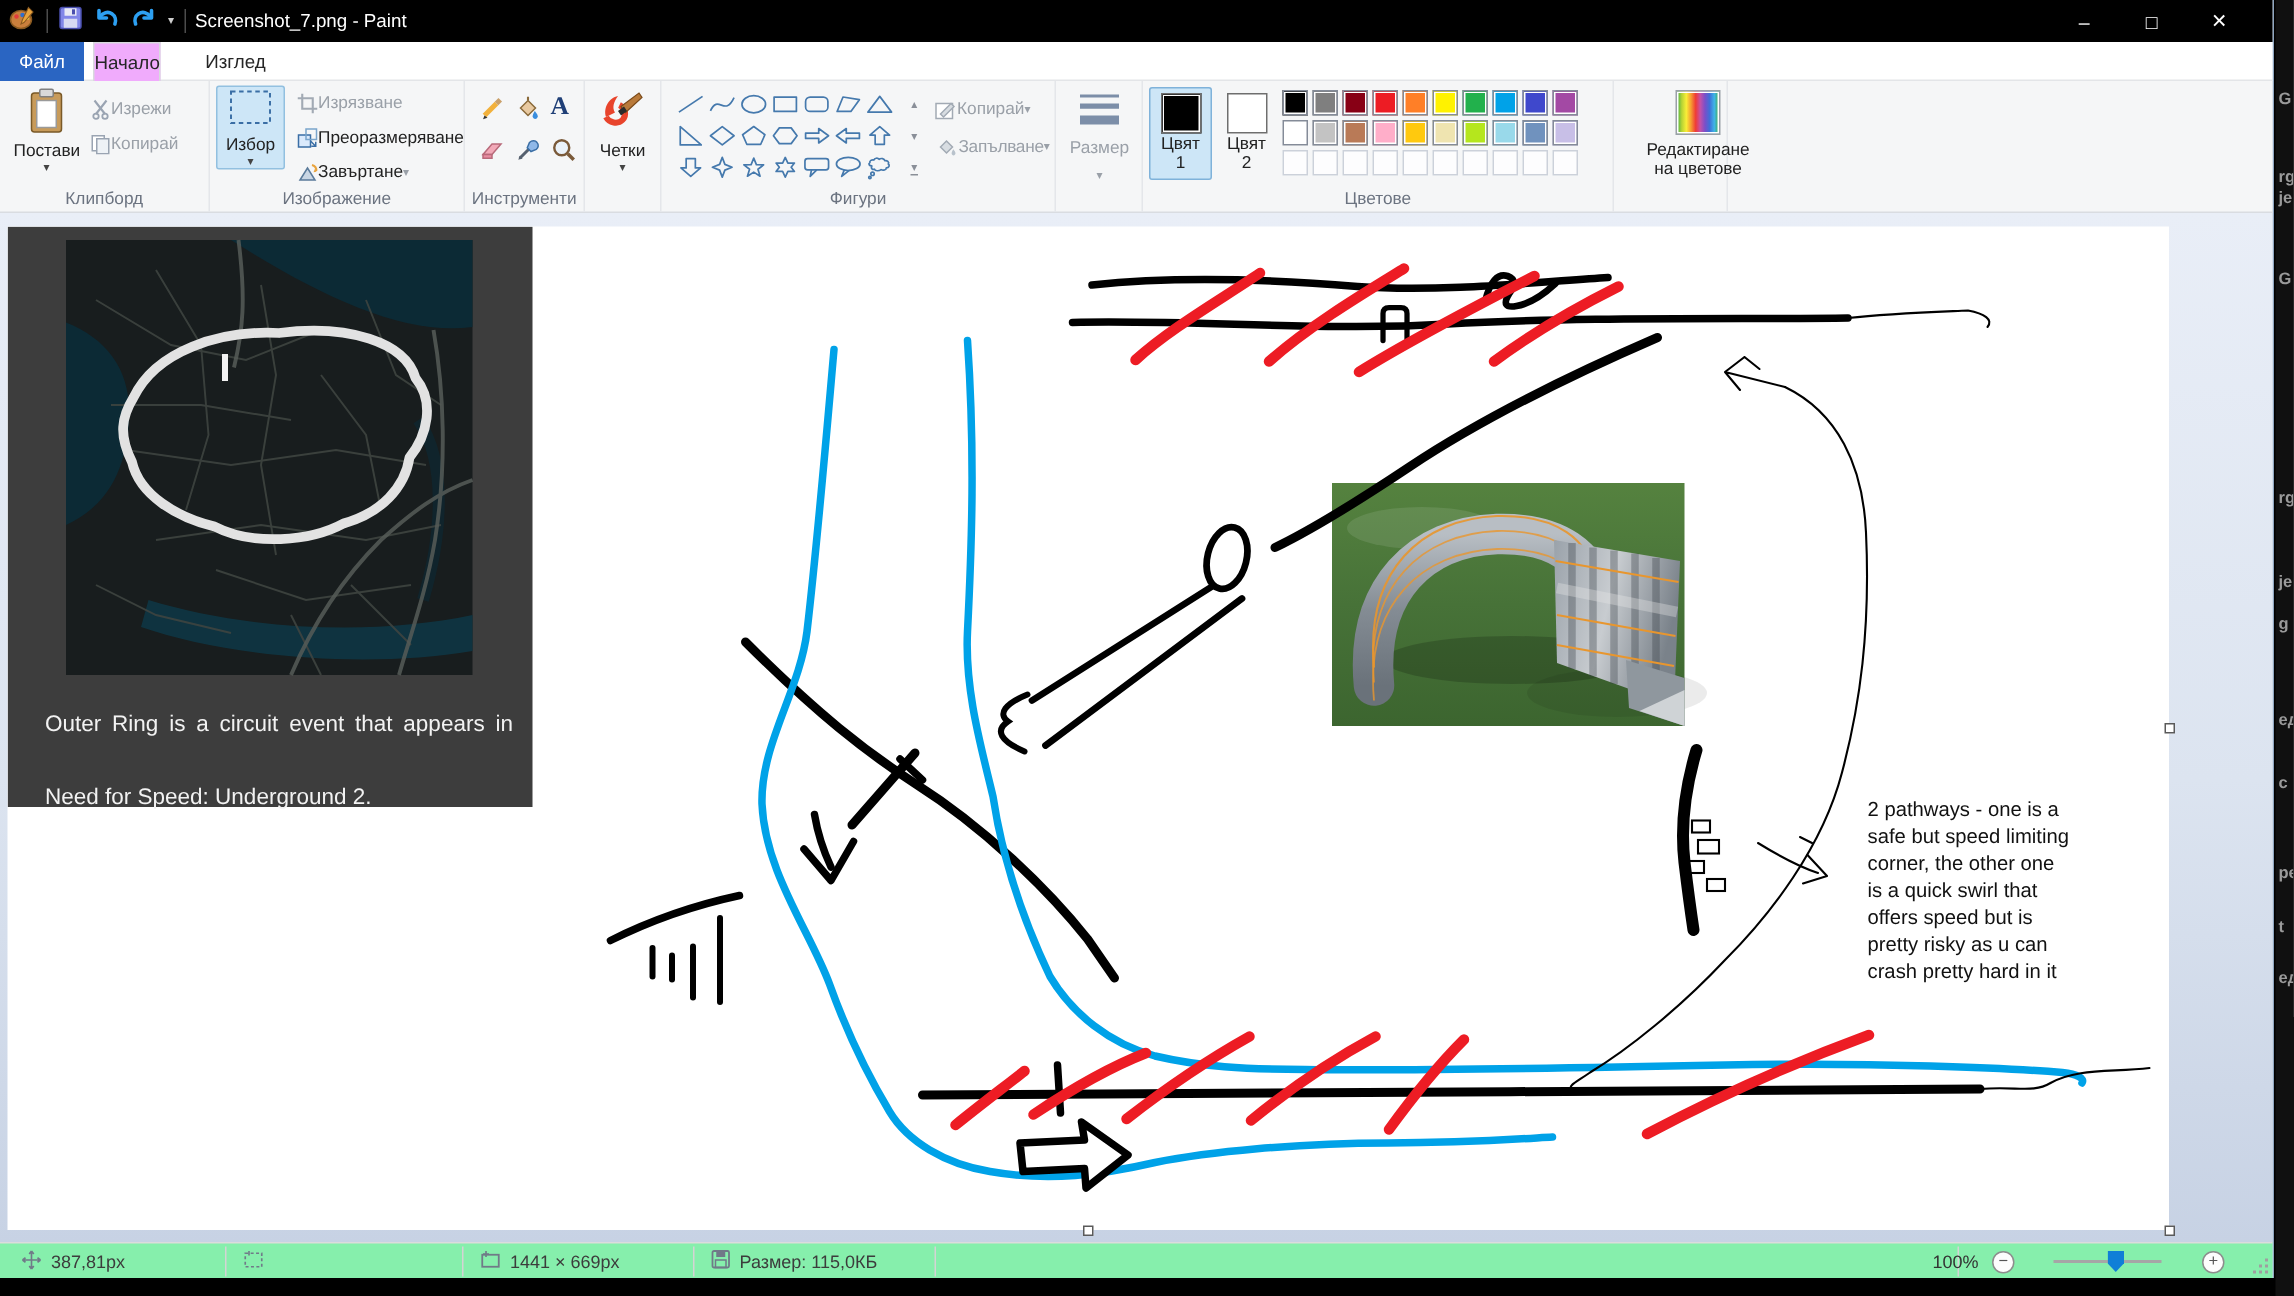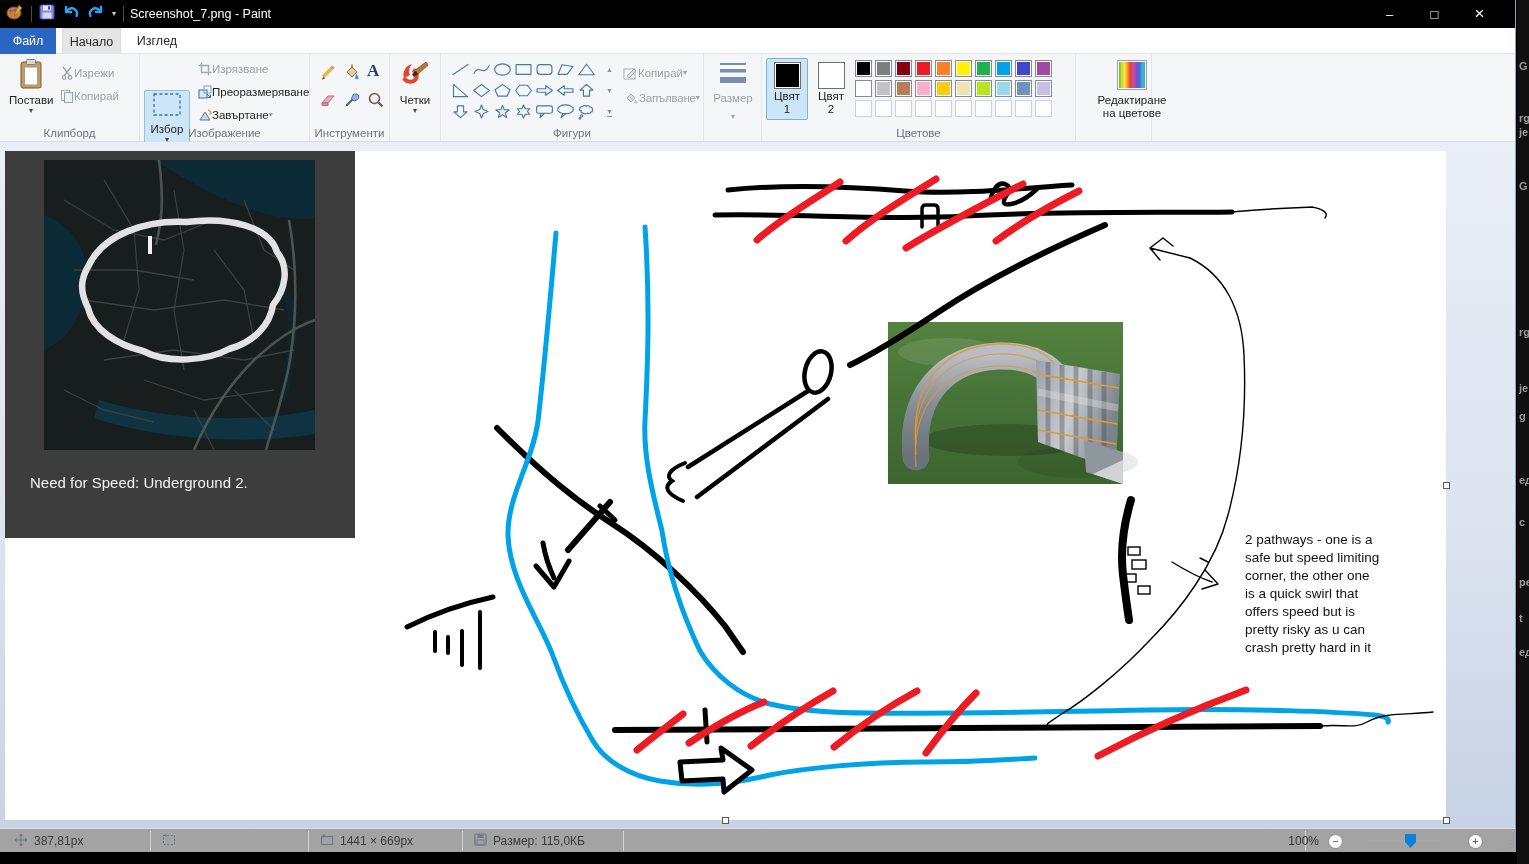--- a/index.html
+++ b/index.html
@@ -17,33 +17,33 @@
   .qat .sep{width:1px;height:16px;background:#4c4c4c;}
   .title-text{position:absolute;left:130px;top:0;height:28px;line-height:28px;font-size:12.5px;color:#fff;}
   .wincontrols{position:absolute;right:13px;top:0;height:28px;display:flex;}
   .winbtn{width:45px;height:28px;display:flex;align-items:center;justify-content:center;color:#fff;font-size:13px;}
   .winbtn.close{font-size:17px;}
 
   
   .tabstrip{position:absolute;left:0;top:28px;width:100%;height:26px;background:#fff;border-bottom:1px solid #e3e5e8;}
   .tab{position:absolute;top:0;height:26px;line-height:26px;font-size:12.5px;text-align:center;color:#262626;}
   .tab-file{left:0;width:56px;background:#2a65c2;color:#fff;}
-  .tab-home{left:62px;width:59px;background:#e5e5e5;border:1px solid #d8dadd;border-bottom:none;}
+  .tab-home{left:62px;width:45px;background:#f0abfc;border:1px solid #d8dadd;border-bottom:none;}
   .tab-view{left:124px;width:66px;}
   .ribbon-right{position:absolute;right:10px;top:28px;height:26px;display:flex;align-items:center;gap:10px;}
   .helpbtn{width:18px;height:18px;border-radius:50%;background:#1a6fd4;color:#fff;font-size:12.5px;font-weight:bold;
     display:flex;align-items:center;justify-content:center;}
 
   
   .ribbon{position:absolute;left:0;top:54px;width:100%;height:88px;background:#f5f6f7;border-bottom:1px solid #d9dce1;display:flex;}
   .rgroup{position:relative;height:100%;border-right:1px solid #e4e6ea;flex:none;}
   .glabel{position:absolute;bottom:2px;left:0;width:100%;text-align:center;font-size:11.5px;color:#6b7380;}
   .bigbtn{position:absolute;top:3px;width:46px;text-align:center;border:1px solid transparent;border-radius:2px;}
   .bigbtn .blabel{font-size:11.5px;color:#222;line-height:13px;}
-  .bigbtn.sel{background:#cde6f7;border-color:#92c0e0;margin-top:33px;}
+  .bigbtn.sel{background:#cde6f7;border-color:#92c0e0;}
   .dd{font-size:8px;color:#444;line-height:8px;}
   .ddg{font-size:8px;color:#9aa0a8;line-height:8px;display:inline;}
   .smallbtn{position:absolute;height:20px;display:flex;align-items:center;gap:0;font-size:11.5px;color:#222;white-space:nowrap;}
   .smallbtn.dis{color:#9aa0a8;}
 
   
   .shapes-grid{position:absolute;left:9px;top:5px;width:149px;display:grid;grid-template-columns:repeat(7,21px);grid-auto-rows:21px;}
   .shape-cell{width:21px;height:21px;display:flex;align-items:center;justify-content:center;}
   .shape-cell svg{display:block;}
   .shape-scroll{position:absolute;left:162px;top:5px;width:13px;}
@@ -66,21 +66,21 @@
   .canvas{position:absolute;left:5px;top:9px;width:1441px;height:669px;background:#fff;overflow:hidden;}
   .canvas svg{position:absolute;left:0;top:0;}
   .handle{position:absolute;width:7px;height:7px;background:#fff;border:1px solid #5a5a5a;}
 
   .caption{position:absolute;left:25px;top:320px;width:312px;color:#f2f2f2;font-size:15px;line-height:24.5px;}
   .cap1{text-align:justify;}
   .cap1::after{content:"";display:inline-block;width:100%;}
   .annotation{position:absolute;left:1240px;top:380px;width:175px;font-size:13.5px;line-height:18px;color:#111;white-space:pre-line;}
 
   
-  .statusbar{position:absolute;left:0;top:828px;width:100%;height:24px;background:#a3a3a3;border-top:1px solid #dcdcdc;
+  .statusbar{position:absolute;left:0;top:828px;width:100%;height:24px;background:#86efac;border-top:1px solid #dcdcdc;
     font-size:12px;color:#3c3c3c;}
   .ssep{position:absolute;top:2px;width:1px;height:20px;background:#d4d4d4;}
   .sitem{position:absolute;top:0;height:24px;display:flex;align-items:center;gap:6px;}
   .zoomct{position:absolute;top:0;height:24px;display:flex;align-items:center;color:#333;}
   .zbtn{width:15px;height:15px;border:1px solid #8d8d8d;border-radius:50%;display:flex;align-items:center;justify-content:center;
     font-size:11px;color:#555;background:#fdfdfd;}
   .ztrack{width:72px;height:2px;background:#a6a6a6;margin:0 12px;position:relative;}
   .zthumb{position:absolute;left:36px;top:-6px;width:11px;height:14px;background:#0f7fd7;
     clip-path:polygon(0 0,100% 0,100% 58%,50% 100%,0 58%);}
   .grip{position:absolute;right:3px;bottom:3px;width:10px;height:10px;}
@@ -639,20 +639,21 @@
               <rect x="1123" y="396" width="12" height="8"></rect>
               <rect x="1127" y="409" width="14" height="9"></rect>
               <rect x="1121" y="423" width="10" height="8"></rect>
               <rect x="1133" y="435" width="12" height="8"></rect>
             </g>
             <path class="st-thin" d="M1167 411 C1180 419 1195 427 1207 431 M1200 419 L1213 433 M1197 438 L1213 433 M1195 407 L1203 411"></path>
           </g>
         </svg>
 
         <div class="caption">
+          <div class="cap1">Outer Ring is a circuit event that appears in</div>
           <div>Need for Speed: Underground 2.</div>
         </div>
 
         <div class="annotation">2 pathways - one is a
 safe but speed limiting
 corner, the other one
 is a quick swirl that
 offers speed but is
 pretty risky as u can
 crash pretty hard in it</div>

